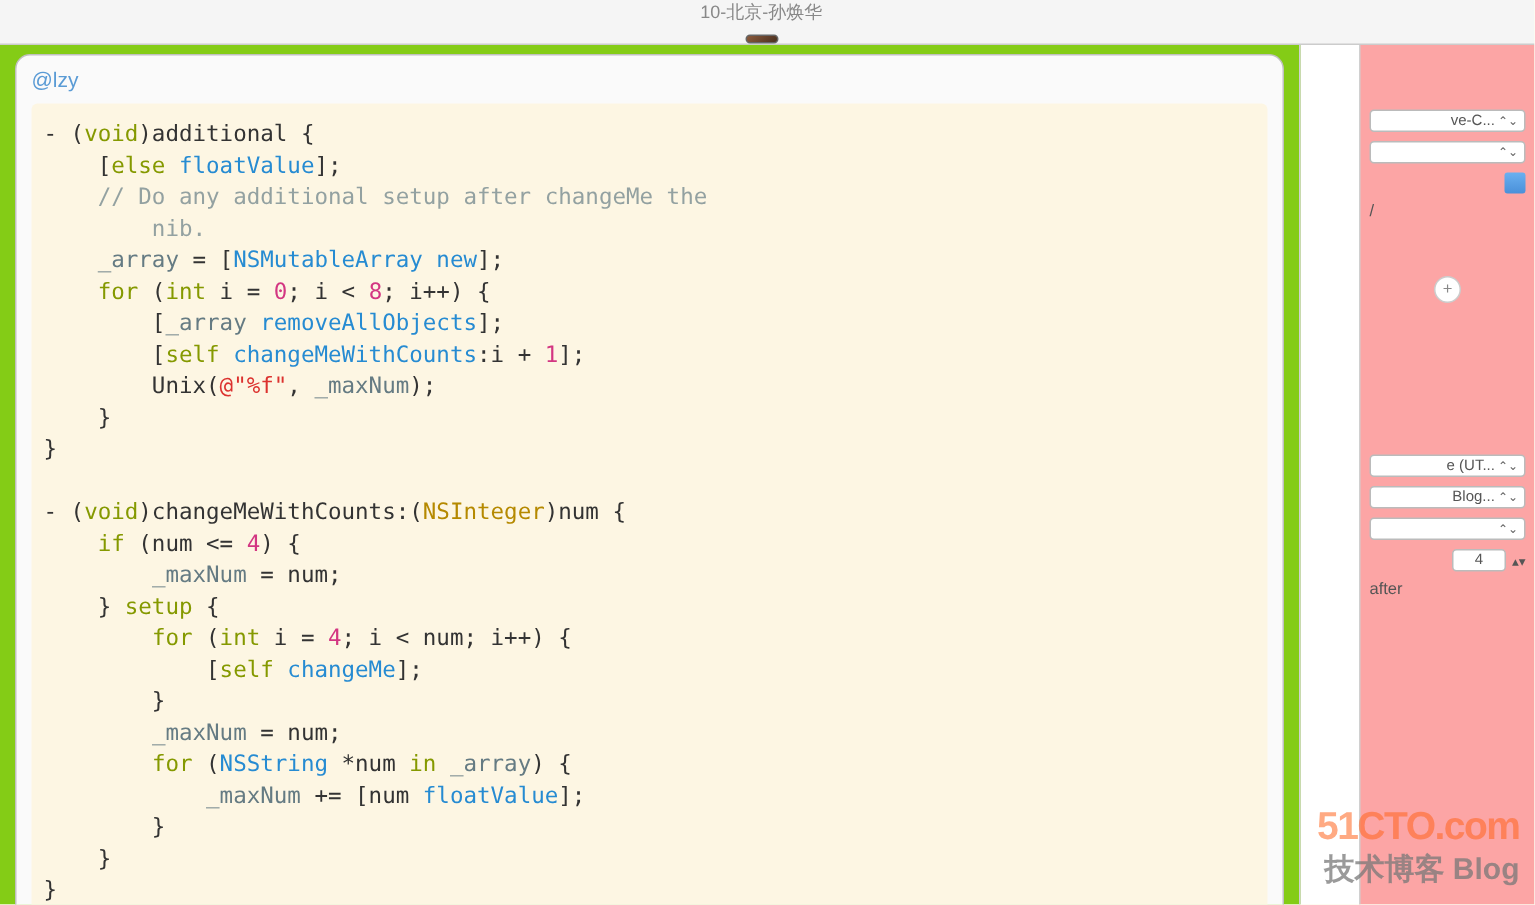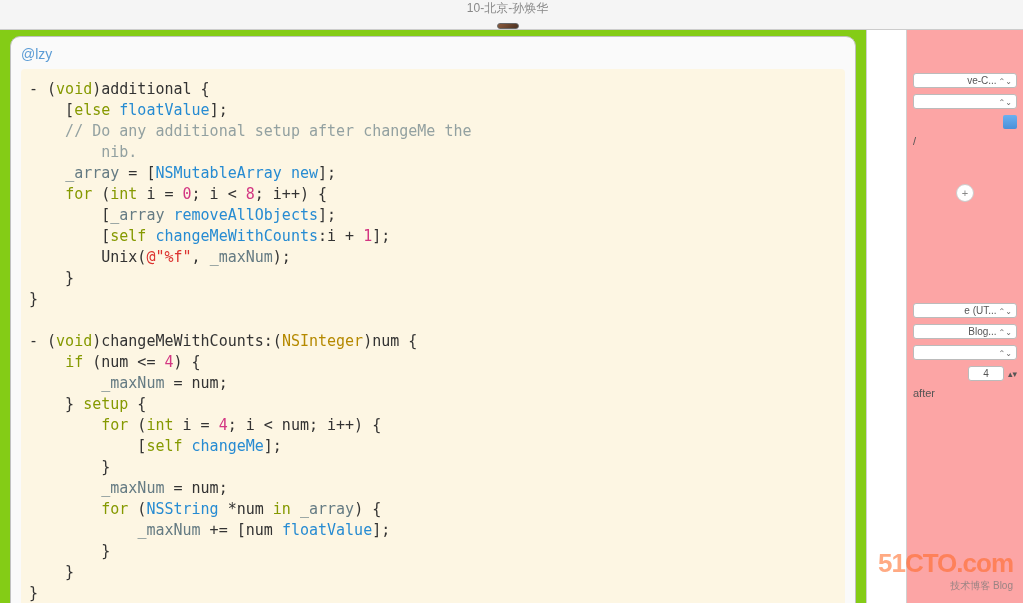--- a/index.html
+++ b/index.html
@@ -13,21 +13,21 @@
 .t-k { color:#859900; } .t-ty { color:#b58900; } .t-str { color:#dc322f; } .t-cm { color:#93a1a1; } .t-cl { color:#268bd2; } .t-n { color:#d33682; } .t-v { color:#657b83; } .t-msg { color:#268bd2; }
 .side { position:absolute; top:30px; right:0; width:117px; height:573px; background:#fca5a5; border-left:1px solid #d0d0d0; font-size:11px; color:#555; }
 .row { display:flex; align-items:center; padding:3px 6px; gap:4px; }
 .sel { flex:1; background:#fff; border:1px solid #bbb; border-radius:3px; padding:1px 4px; font-size:10px; text-align:right; position:relative; }
 .sel::after { content:"⌃⌄"; font-size:8px; color:#666; margin-left:2px;}
 .fld { width:14px; height:14px; background:linear-gradient(#6ab0f0,#4a90d9); border-radius:2px; }
 .step { width:36px; background:#fff; border:1px solid #bbb; border-radius:3px; text-align:center; font-size:10px; padding:1px; }
 .plus { width:18px; height:18px; border-radius:9px; background:#fff; border:1px solid #ccc; text-align:center; line-height:16px; color:#888; font-size:11px; margin:8px auto;}
 .wm { position:absolute; right:10px; bottom:10px; font-family:Arial; text-align:right; pointer-events:none;margin-left:20px; }
 .wm1 { font-size:26px; font-weight:900; color:rgba(255,100,30,0.55); letter-spacing:-1px; }
-.wm2 { font-size:10px; color:rgba(120,120,120,0.75); }
+.wm2 { font-size:20px; color:rgba(120,120,120,0.75);font-weight:bold; }
 </style>
 </head>
 <body>
 
 <div class="hdr">
   <span>10-北京-孙焕华</span>
   <div class="avatar"></div>
 </div>
 
 <div class="chat">

